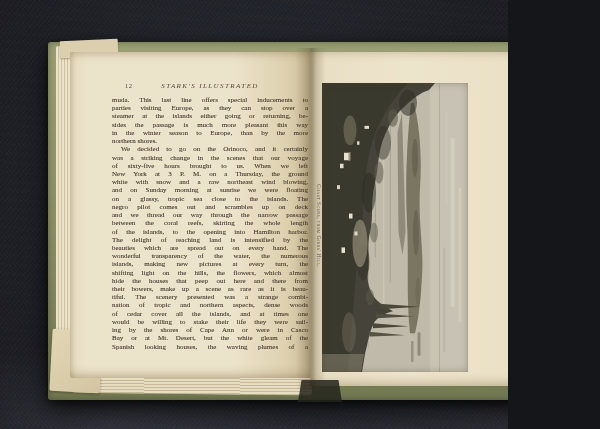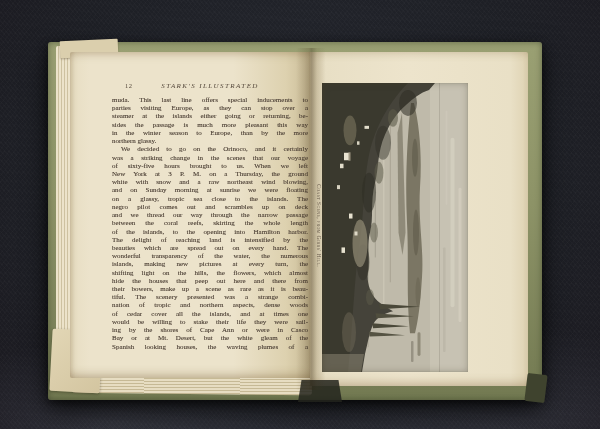--- a/index.html
+++ b/index.html
@@ -1,17 +1,17 @@
 <!DOCTYPE html>
 <html><head>
 <meta charset="utf-8">
 <style>
   html,body{margin:0;padding:0;background:#15161a;}
   .stage{
-    position:relative;width:600px;height:429px;overflow:hidden;
+    position:relative;width:508px;height:429px;overflow:hidden;
     font-family:"Liberation Serif","DejaVu Serif",serif;
     background:
       repeating-linear-gradient(48deg, rgba(255,255,255,0.02) 0 1px, rgba(0,0,0,0) 1px 3px),
       repeating-linear-gradient(-52deg, rgba(255,255,255,0.015) 0 1px, rgba(0,0,0,0) 1px 4px),
       radial-gradient(ellipse 300px 120px at 110px 425px, rgba(120,126,142,0.20), rgba(0,0,0,0) 70%),
       radial-gradient(ellipse 340px 130px at 520px 420px, rgba(118,124,140,0.16), rgba(0,0,0,0) 70%),
       radial-gradient(ellipse 420px 90px at 300px 433px, rgba(100,106,120,0.14), rgba(0,0,0,0) 75%),
       radial-gradient(ellipse at 50% 38%, #272931 0%, #1e2026 58%, #171219 140%);
     background-color:#1e2026;
   }
@@ -120,21 +120,21 @@
       <div class="header-row">
         <span class="pagenum">12</span>
         <span class="runhead">STARK'S ILLUSTRATED</span>
       </div>
       <div class="textblock">
           <div class="line">muda.  This last line offers special inducements to</div>
           <div class="line">parties visiting Europe, as they can stop over a</div>
           <div class="line">steamer at the islands either going or returning, be-</div>
           <div class="line">sides the passage is much more pleasant this way</div>
           <div class="line">in the winter season to Europe, than by the more</div>
-          <div class="line end">northern glassy.</div>
+          <div class="line end">northern shores.</div>
           <div class="line indent">We decided to go on the Orinoco, and it certainly</div>
           <div class="line">was a striking change in the scenes that our voyage</div>
           <div class="line">of sixty-five hours brought to us.  When we left</div>
           <div class="line">New York at 3 P. M. on a Thursday, the ground</div>
           <div class="line">white with snow and a raw northeast wind blowing,</div>
           <div class="line">and on Sunday morning at sunrise we were floating</div>
           <div class="line">on a glassy, tropic sea close to the islands.  The</div>
           <div class="line">negro pilot comes out and scrambles up on deck</div>
           <div class="line">and we thread our way through the narrow passage</div>
           <div class="line">between the coral reefs, skirting the whole length</div>

